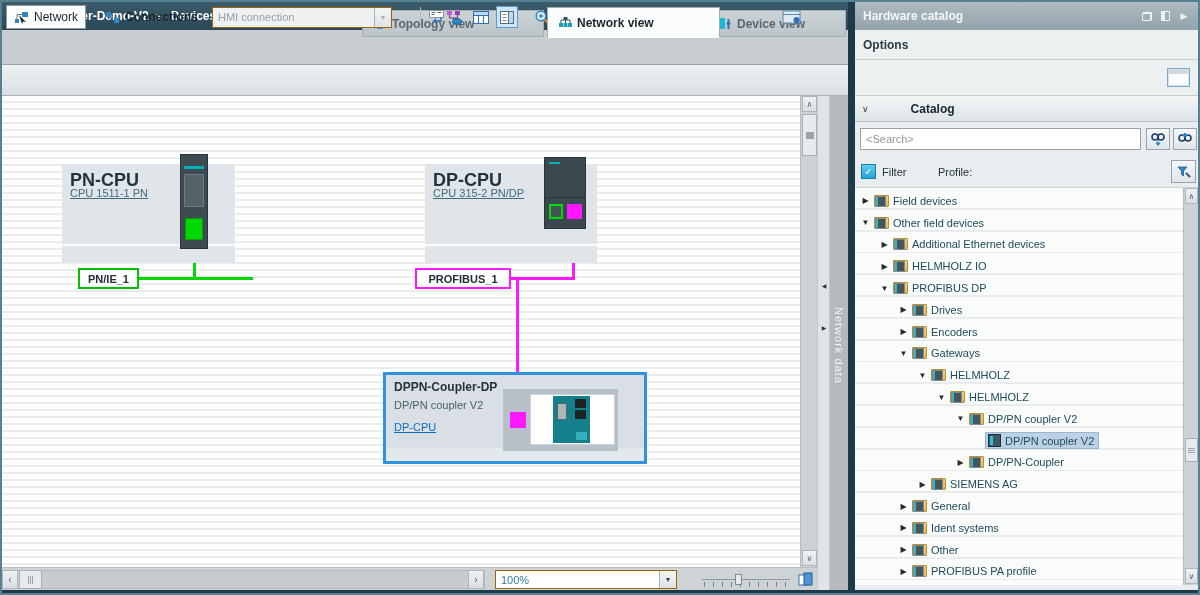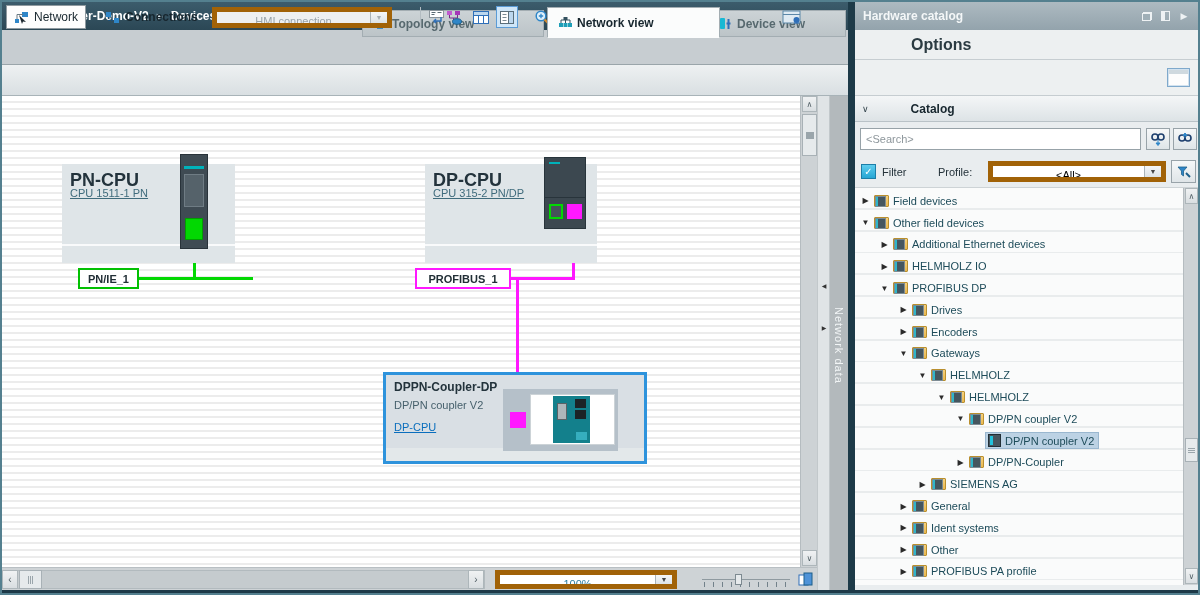--- a/index.html
+++ b/index.html
@@ -25,21 +25,21 @@
   .tab.inactive{top:8px;height:27px;}
   .tab.active{top:5px;height:31px;background:#fbfcfc;border-bottom:1px solid #fbfcfc;color:#17262e;z-index:2;}
   .tab svg{flex:0 0 auto;}
 
   
   .toolbar{left:0;top:63px;width:846px;height:31px;background:linear-gradient(#eef1f2,#d9dfe2);border-bottom:1px solid #a8b3b8;}
   .tbtn{position:absolute;top:3px;height:24px;display:flex;align-items:center;gap:5px;padding:0 7px;font-size:12px;color:#17262e;}
   .tbtn.pressed{background:#fdfdfd;border:1px solid #8f9aa0;}
   .tbtn.flat{border:1px solid transparent;}
   .tbtn .blabel{font-weight:bold;}
-  .combo{position:absolute;display:flex;align-items:stretch;background:#fff;border:5px solid #a16207;text-align:center;}
+  .combo{position:absolute;display:flex;align-items:stretch;background:#fff;border:1px solid #a16207;}
   .combo .cval{flex:1;font-size:11px;padding:3px 5px;white-space:nowrap;overflow:hidden;}
   .combo .cbtn{width:17px;display:flex;align-items:center;justify-content:center;background:linear-gradient(#f4f6f7,#dde3e6);border-left:1px solid #aab3b8;font-size:7px;color:#444;}
   .combo.disabled{background:#eef0f1;}
   .combo.disabled .cval{color:#98a3a9;}
   .combo.disabled .cbtn{color:#a7b0b5;}
   .iconbtn{position:absolute;top:4px;width:22px;height:22px;display:flex;align-items:center;justify-content:center;border:1px solid transparent;}
   .iconbtn.active{background:#cfe6f8;border:1px solid #5b9bd5;}
   .tsep{position:absolute;top:5px;width:1px;height:20px;background:#b3bcc1;}
 
   
@@ -102,21 +102,21 @@
   .rpanel{left:853px;top:0;width:343px;height:588px;background:#e9edef;}
   .hcheader{position:absolute;left:0;top:0;width:343px;height:28px;background:linear-gradient(#adbac1,#93a3ac);display:flex;align-items:center;padding:0 8px;}
   .hcheader .htitle{font-size:12px;font-weight:bold;color:#f4f7f8;}
   .hic{position:absolute;top:8px;display:flex;align-items:center;justify-content:center;width:14px;height:12px;}
   .ic-float2{position:relative;width:10px;height:9px;}
   .ic-float2::before{content:"";position:absolute;right:0;top:0;width:7px;height:6px;border:1px solid #eef2f4;}
   .ic-float2::after{content:"";position:absolute;left:0;bottom:0;width:7px;height:6px;border:1px solid #eef2f4;background:#9fafb7;}
   .ic-bar{width:9px;height:10px;border:1px solid #eef2f4;border-left:4px solid #eef2f4;}
   .ic-collapse{color:#eef2f4;font-size:9px;}
   .optrow{position:absolute;left:0;top:28px;width:343px;height:30px;background:#edf0f1;border-bottom:1px solid #c6cdd1;display:flex;align-items:center;padding:0 8px;}
-  .optrow span{font-size:16px;font-weight:bold;color:#2b3b42;margin-left:48px;}
+  .optrow span{font-size:12px;font-weight:bold;color:#2b3b42;}
   .iconrow{position:absolute;left:0;top:58px;width:343px;height:36px;background:#edf0f1;border-bottom:1px solid #c6cdd1;}
   .winicon{position:absolute;right:8px;top:8px;width:23px;height:19px;background:#fdfdfd;border:1px solid #7fa9cc;box-shadow:0 0 0 1px #d2e2ef inset;}
   .winicon::before{content:"";position:absolute;left:1px;right:1px;top:1px;height:4px;background:#cfd9df;}
   .cathead{position:absolute;left:0;top:94px;width:343px;height:26px;background:linear-gradient(#f4f6f7,#dde3e6);border-bottom:1px solid #b9c2c7;display:flex;align-items:center;gap:10px;padding:0 7px;}
   .cathead .chev{font-size:9px;color:#33434b;}
   .cathead .ctitle{font-size:12px;font-weight:bold;color:#17262e;padding-left:32px;}
   .searchrow{position:absolute;left:0;top:120px;width:343px;height:34px;}
   .searchbox{position:absolute;left:5px;top:6px;width:281px;height:22px;background:#fff;border:1px solid #97a2a8;font-size:11px;color:#8e979c;display:flex;align-items:center;padding:0 5px;}
   .sqbtn{position:absolute;top:6px;width:24px;height:22px;background:linear-gradient(#f6f8f9,#dfe5e8);border:1px solid #98a3a9;display:flex;align-items:center;justify-content:center;}
   .filterrow{position:absolute;left:0;top:154px;width:343px;height:32px;border-bottom:1px solid #cdd3d6;}
@@ -411,26 +411,20 @@
           </svg>
       </div>
     </div>
 
     <div class="filterrow">
       <div class="checkbox">
           <span>✓</span>
         </div>
       <span class="flabel" style="left:27px;">Filter</span>
       <span class="flabel" style="left:83px;">Profile:</span>
-      <div class="combo" style="left:133px;top:5px;width:178px;height:21px;">
-        <span class="cval">&lt;All&gt;</span>
-        <span class="cbtn">
-            <span>▼</span>
-          </span>
-      </div>
       <div class="sqbtn" style="left:316px;top:4px;width:25px;height:23px;">
         <svg width="16" height="14">
             <path d="M2 2h9L7.5 6v5l-2-1.5V6z" fill="#2f86c8" stroke="#1d5f8a" stroke-width=".8"></path>
             <path d="M10 8l4 4" stroke="#1d5f8a" stroke-width="2"></path>
           </svg>
       </div>
     </div>
 
     <div class="treewrap">
         <div class="trow" style="padding-left: 5px;">

